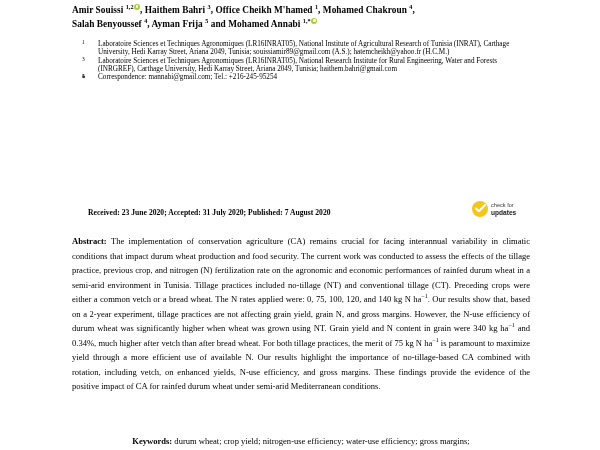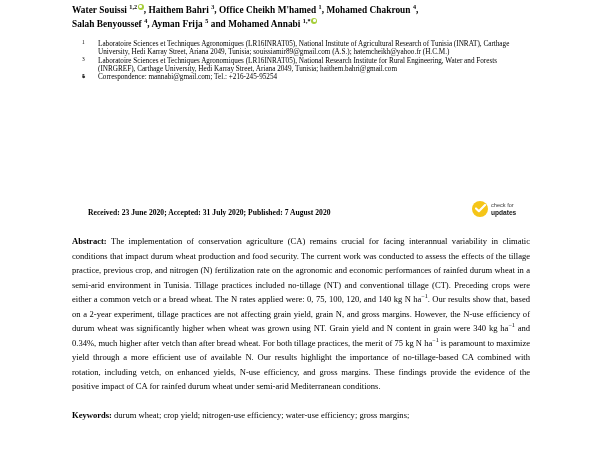--- a/index.html
+++ b/index.html
@@ -141,35 +141,35 @@
     text-align: justify;
     text-justify: inter-word;
   }
   .abstract b { font-weight: bold; margin-top: 15px; }
   .abstract sup { font-size: 6px; vertical-align: super; line-height: 0; }
 
   
   .keywords {
     position: absolute;
     left: 72px;
-    top: 408px;
+    top: 434px;
     width: 458px;
     font-size: 8.55px;
     line-height: 14.55px;
-    text-align: left;
+    text-align: center;
   }
   .keywords b { font-weight: bold; }
 </style>
 </head>
 <body>
 
 <div class="page">
 
   <div class="authors">
-    <span>Water Souissi </span><sup>1,2</sup><span class="orcid"></span><span>, Haithem Bahri </span><sup>3</sup><span>, Office Cheikh M'hamed </span><sup>1</sup><span>, Mohamed Chakroun </span><sup>4</sup><span>,</span><br>
+    <span>Amir Souissi </span><sup>1,2</sup><span class="orcid"></span><span>, Haithem Bahri </span><sup>3</sup><span>, Office Cheikh M'hamed </span><sup>1</sup><span>, Mohamed Chakroun </span><sup>4</sup><span>,</span><br>
     <span>Salah Benyoussef </span><sup>4</sup><span>, Ayman Frija </span><sup>5</sup><span> and Mohamed Annabi </span><sup>1,*</sup><span class="orcid"></span>
   </div>
 
   <div class="affils">
     <div class="affil">
       <span class="marker">1</span><span>Laboratoire Sciences et Techniques Agronomiques (LR16INRAT05), National Institute of Agricultural Research of Tunisia (INRAT), Carthage University, Hedi Karray Street, Ariana 2049, Tunisia; souissiamir89@gmail.com (A.S.); hatemcheikh@yahoo.fr (H.C.M.)</span>
     </div>
     <div class="affil">
       <span class="marker">3</span><span>Laboratoire Sciences et Techniques Agronomiques (LR16INRAT05), National Research Institute for Rural Engineering, Water and Forests (INRGREF), Carthage University, Hedi Karray Street, Ariana 2049, Tunisia; haithem.bahri@gmail.com</span>
     </div>

